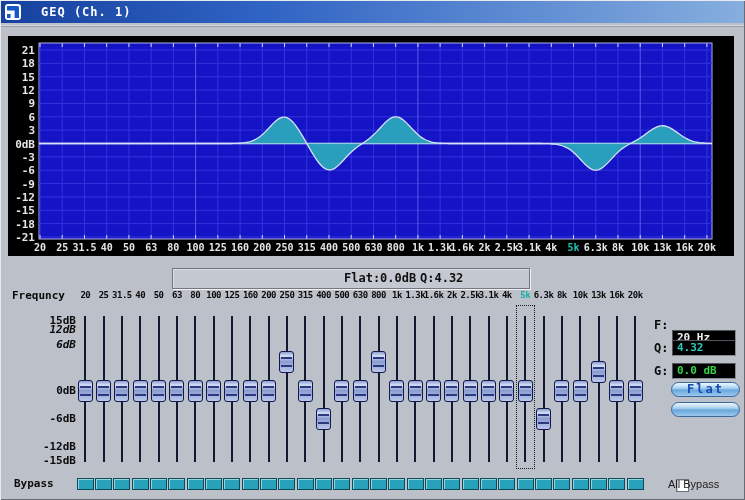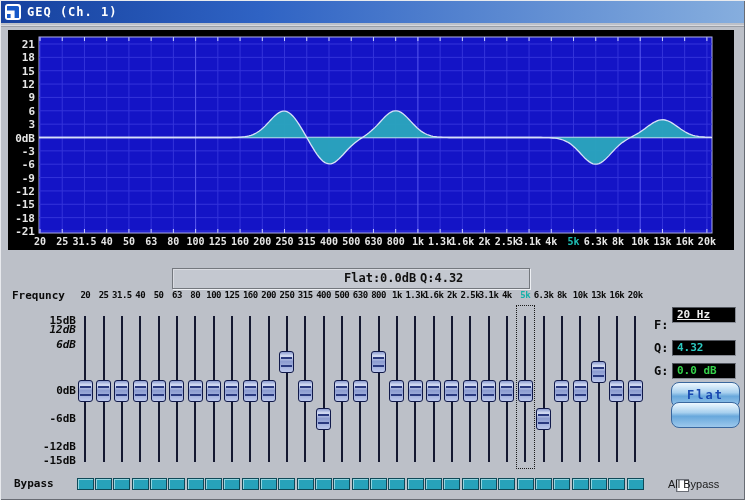--- a/index.html
+++ b/index.html
@@ -2,24 +2,24 @@
 <html><head>
 <meta charset="utf-8">
 <style>
   html,body{margin:0;padding:0;background:#9a9ea6;}
   .window{position:relative;width:745px;height:500px;background:#bcc0c8;overflow:hidden;
     font-family:"DejaVu Sans Mono",monospace;
     box-shadow:inset 1px 1px 0 #e8eaee, inset -1px -1px 0 #686c74;}
   .titlebar{position:absolute;left:1px;top:1px;right:1px;height:22px;
     background:linear-gradient(90deg,#16419e 0%,#2f63c4 35%,#86aede 100%);
     display:flex;align-items:center;padding-left:4px;}
-  .title-text{color:#fff;font:bold 12px "DejaVu Sans Mono",monospace;letter-spacing:1px;margin-left:6px;}
+  .title-text{color:#fff;font:bold 12px "DejaVu Sans Mono",monospace;letter-spacing:1px;margin-left:20px;}
   .app-icon{width:16px;height:16px;background:#fff;border-radius:3px;display:inline-block;position:relative;}
   .groove{position:absolute;left:1px;right:1px;top:25px;height:1px;background:#d8dadf;border-bottom:1px solid #9a9ea6;}
-  .graph-panel{position:absolute;left:8px;top:30px;width:726px;height:220px;background:#000;}
+  .graph-panel{position:absolute;left:8px;top:36px;width:726px;height:220px;background:#000;}
   .info-bar{position:absolute;left:172px;top:268px;width:356px;height:19px;background:#c4c8d0;
     border:1px solid #74787e;box-shadow:1px 1px 0 #eef0f4, inset 1px 1px 0 #dadce2;}
   .info-bar span{position:absolute;top:2px;font:bold 12px "DejaVu Sans Mono",monospace;color:#101010;white-space:pre;}
   .info-f{left:36px;} .info-g{left:171px;} .info-q{left:247px;}
   .freq-row-label{position:absolute;left:12px;top:289px;font:bold 11px "DejaVu Sans Mono",monospace;color:#0a0a0a;}
   .bypass-row-label{position:absolute;left:14px;top:477px;font:bold 11px "DejaVu Sans Mono",monospace;color:#0a0a0a;}
   .band-label{position:absolute;top:290px;transform:translateX(-50%);font:bold 9px "DejaVu Sans Mono",monospace;
     letter-spacing:-0.5px;white-space:nowrap;color:#0a0a0a;}
   .band-label.sel{color:#18b0a8;}
   .scale-label{position:absolute;left:28px;width:48px;text-align:right;
@@ -33,21 +33,21 @@
   .bypass-box{position:absolute;top:478px;width:15px;height:10px;background:#27a2ba;border:1px solid #0f4a58;
     box-shadow:inset 1px 1px 0 rgba(235,255,255,.55);}
   .logo{position:absolute;left:695px;top:272px;width:46px;height:47px;background:#fff;border:1px solid #96a0c2;
     border-radius:5px;overflow:hidden;}
   .logo-band{position:absolute;left:0;right:0;bottom:0;height:13px;background:#1658c8;color:#fff;
     font:bold 10px "DejaVu Sans Mono",monospace;text-align:center;line-height:13px;letter-spacing:1px;}
   .fqg-label{position:absolute;left:654px;font:bold 12px "DejaVu Sans Mono",monospace;color:#0a0a0a;}
   .fqg-field{position:absolute;left:672px;width:58px;height:14px;background:#000;
     border:1px solid #878b94;border-top-color:#50545c;border-left-color:#50545c;
     font:bold 11px "DejaVu Sans Mono",monospace;line-height:14px;padding-left:4px;}
-  .btn{position:absolute;left:671px;width:69px;height:26px;border:1px solid #39679e;border-radius:8px;
+  .btn{position:absolute;left:671px;width:69px;height:15px;border:1px solid #39679e;border-radius:8px;
     background:linear-gradient(180deg,#eef8ff 0%,#a8d0ee 40%,#68a8dc 55%,#9cc8ec 100%);
     font:bold 12px "DejaVu Sans Mono",monospace;color:#1848b0;letter-spacing:2px;text-align:center;
     line-height:13px;padding:0;cursor:pointer;}
   .checkbox{position:absolute;left:676px;top:479px;width:11px;height:11px;background:#fff;
     border:1px solid #6a6e76;box-shadow:inset 1px 1px 0 #c8ccd4;}
   .all-bypass-label{position:absolute;left:668px;top:478px;font:11px "Liberation Sans",sans-serif;color:#1a1a1a;}
 </style>
 </head>
 <body>
 
@@ -363,21 +363,21 @@
       <div class="scale-label" style="top: 323px; font-style: italic;">12dB</div>
       <div class="scale-label" style="top: 338px; font-style: italic;">6dB</div>
       <div class="scale-label" style="top: 384px;">0dB</div>
       <div class="scale-label" style="top: 412.002px;">-6dB</div>
       <div class="scale-label" style="top: 440.004px;">-12dB</div>
       <div class="scale-label" style="top: 454.005px;">-15dB</div>
     </div>
 
 
   <span class="fqg-label" style="top:318px;">F:</span>
-  <div class="fqg-field" style="top:307px;color:#f0f0f0;text-decoration:underline;">20 Hz</div>
+  <div class="fqg-field" style="top:330px;color:#f0f0f0;text-decoration:underline;">20 Hz</div>
   <span class="fqg-label" style="top:341px;">Q:</span>
   <div class="fqg-field" style="top:340px;color:#2cc8c0;">4.32</div>
   <span class="fqg-label" style="top:364px;">G:</span>
   <div class="fqg-field" style="top:363px;color:#35d24a;">0.0 dB</div>
 
   <button class="btn" style="top:382px;">Flat</button>
   <button class="btn" style="top:402px;"></button>
 
   <span class="checkbox"></span>
   <span class="all-bypass-label">All Bypass</span>

